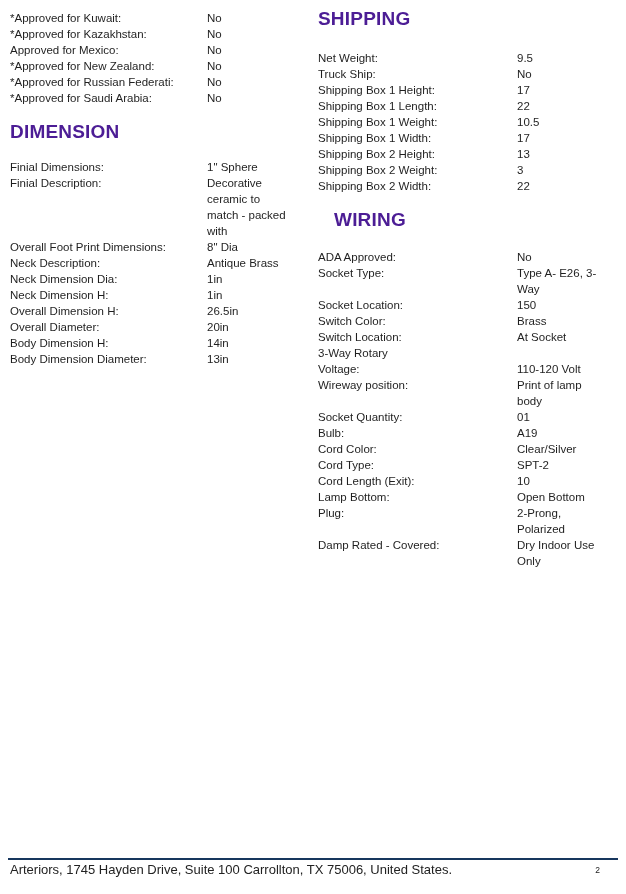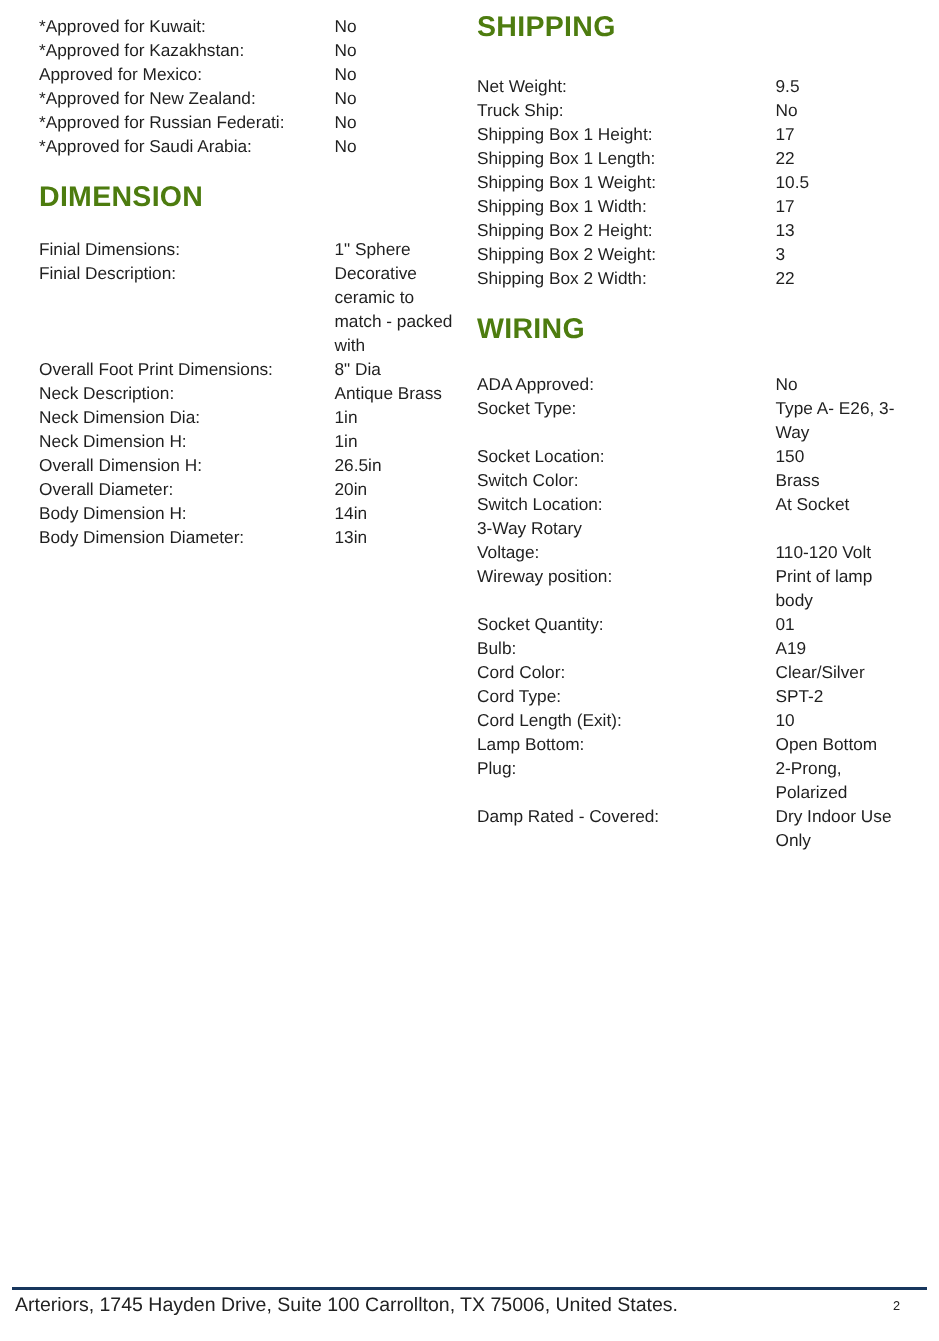--- a/index.html
+++ b/index.html
@@ -8,33 +8,33 @@
     width: 626px;
     height: 894px;
     background: #ffffff;
     font-family: "Liberation Sans", sans-serif;
     font-size: 11.5px;
     line-height: 16px;
     color: #1f1f1f;
     overflow: hidden;
   }
   .col { position: absolute; }
-  .col-left  { left: 26px;  top: 10px; width: 292px; }
+  .col-left  { left: 10px;  top: 10px; width: 292px; }
   .col-right { left: 318px; top: 6px;  width: 300px; }
   .heading {
     margin: 0;
     font-size: 19px;
     line-height: 26px;
     font-weight: bold;
-    color: #4d7c0f;
+    color: #4c1d95;
     letter-spacing: 0.2px;
   }
   .col-left .heading  { margin-top: 13px; margin-bottom: 14px; }
   .heading.shipping   { margin-bottom: 18px; }
-  .heading.wiring     { margin-top: 13px; margin-bottom: 16px; }
+  .heading.wiring     { margin-top: 13px; margin-bottom: 16px; margin-left: 16px; }
   .rows { }
   .row { display: flex; align-items: flex-start; }
   .lbl { flex: none; }
   .val { flex: none; }
   .col-left  .lbl { width: 197px; }
   .col-left  .val { width: 80px;  }
   .col-right .lbl { width: 199px; }
   .col-right .val { width: 90px;  }
   .footer-rule {
     position: absolute;

